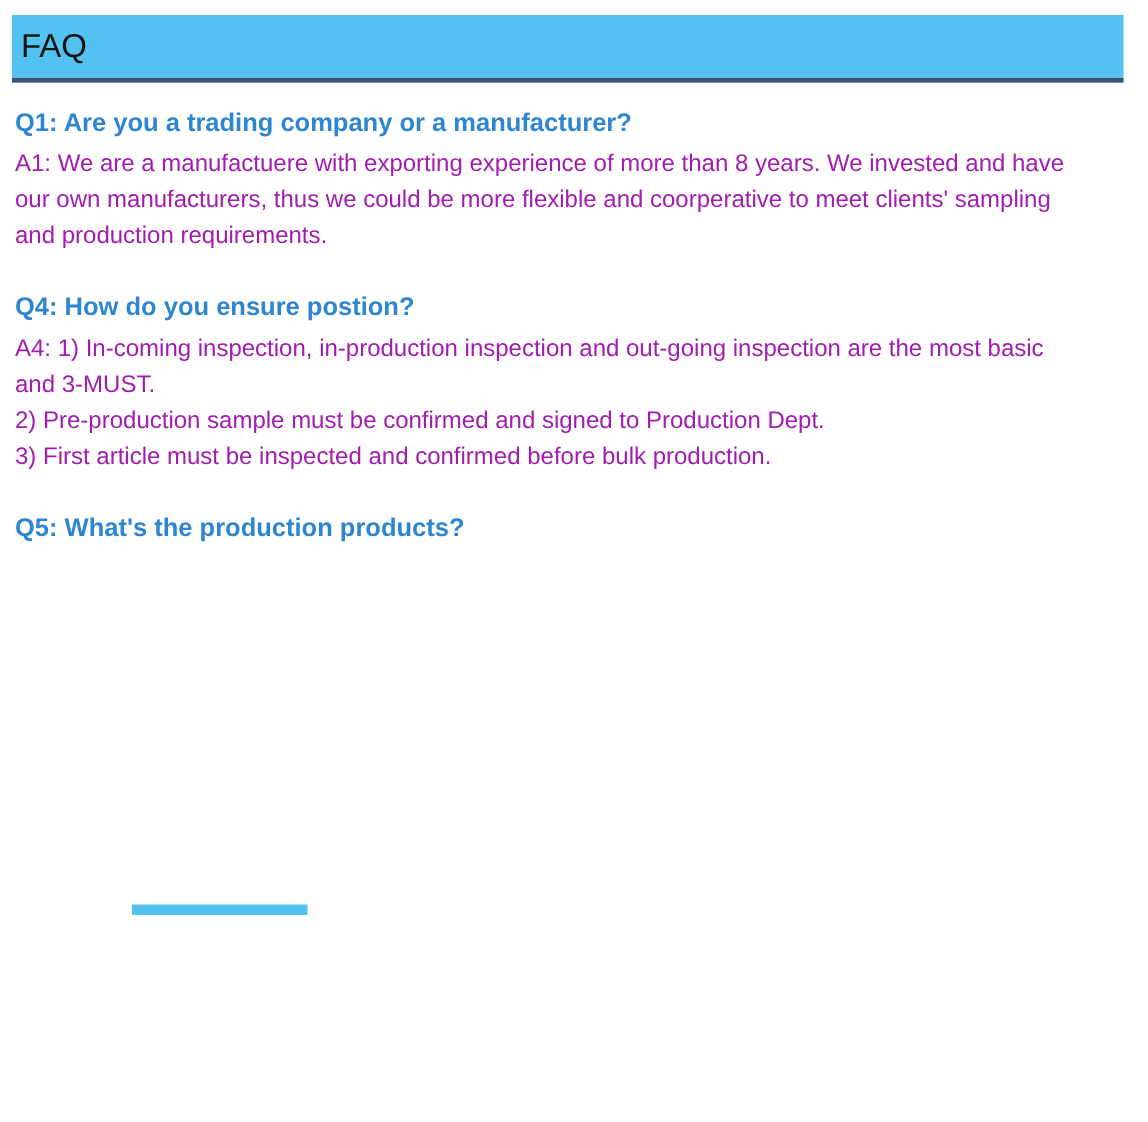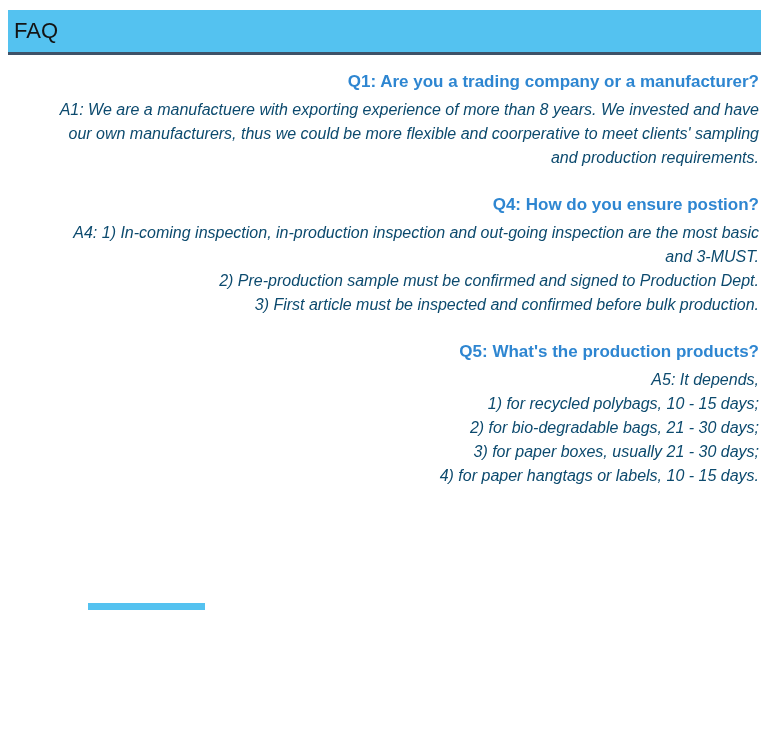--- a/index.html
+++ b/index.html
@@ -8,61 +8,59 @@
     width: 765px;
     height: 748px;
     background: #ffffff;
     overflow: hidden;
     font-family: "Liberation Sans", sans-serif;
   }
   .page {
     position: relative;
     width: 765px;
     height: 610px;
-    padding: 10px 4px 0 8px;
+    padding: 10px 16px 0 8px;
     box-sizing: border-box;
   }
   .title-bar {
     height: 42px;
     background: #54c2f0;
     border-bottom: 3px solid #3e5268;
     display: flex;
     align-items: center;
     padding: 0 6px;
     box-sizing: content-box;
   }
   .title-bar .title-text {
     font-size: 22px;
     line-height: 22px;
     color: #141414;
     letter-spacing: 0px;
   }
   .qa {
     margin-top: 25px;
-    text-align: right;
   }
   .qa.first {
     margin-top: 17px;
   }
   .q {
     margin: 0;
     padding: 0 2px;
     font-size: 17px;
     line-height: 20px;
     font-weight: 700;
     color: #2e86d1;
   }
   .a {
     margin: 6px 0 0 0;
     padding: 0 2px;
     font-size: 16px;
     line-height: 24px;
-    color: #0c4a6e;
+    color: #a21caf;
     white-space: pre-line;
-    font-style: italic;
   }
   .bottom-bar {
     position: absolute;
     left: 88px;
     bottom: 0;
     width: 117px;
     height: 7px;
     background: #54c2f0;
   }
 </style>
@@ -91,22 +89,17 @@
   <section class="qa">
     <h2 class="q">Q4: How do you ensure postion?</h2>
     <p class="a">A4: 1) In-coming inspection, in-production inspection and out-going inspection are the most basic
 and 3-MUST.
 2) Pre-production sample must be confirmed and signed to Production Dept.
 3) First article must be inspected and confirmed before bulk production.</p>
   </section>
 
   <section class="qa">
     <h2 class="q">Q5: What's the production products?</h2>
-    <p class="a">A5: It depends,
-1) for recycled polybags, 10 - 15 days;
-2) for bio-degradable bags, 21 - 30 days;
-3) for paper boxes, usually 21 - 30 days;
-4) for paper hangtags or labels, 10 - 15 days.</p>
   </section>
 
   <div class="bottom-bar"></div>
 
 </div>
 
 </body></html>

